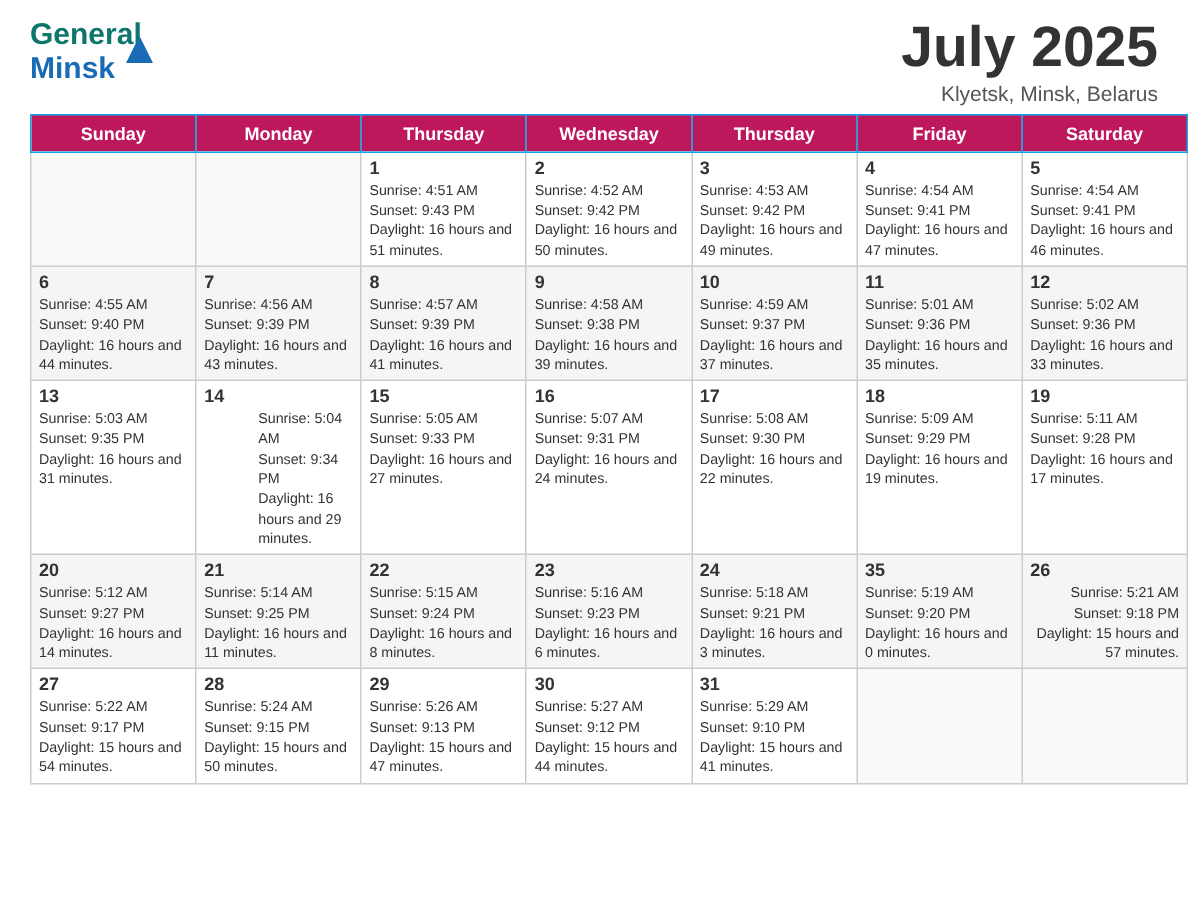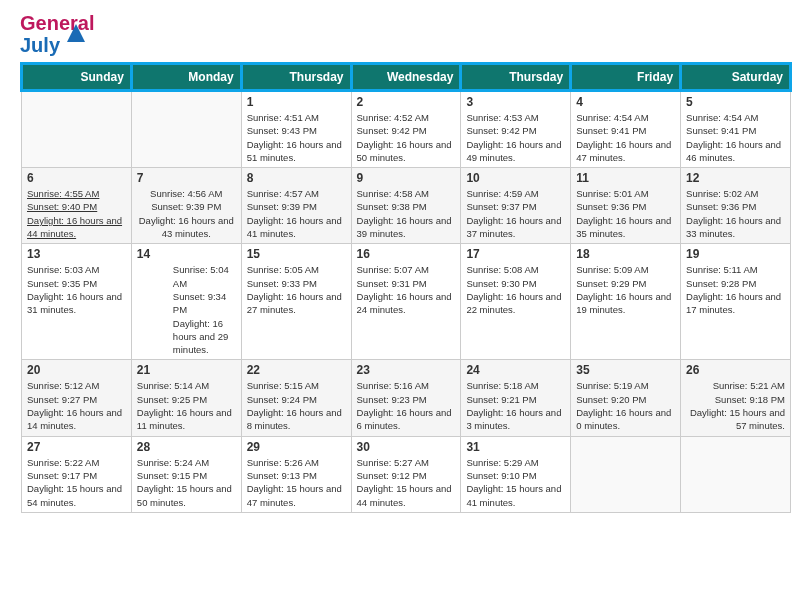--- a/index.html
+++ b/index.html
@@ -9,50 +9,54 @@
 
     .logo { display: flex; align-items: center; }
 
     .title-block { text-align: right; }
     .main-title { font-size: 38px; font-weight: bold; color: #333; line-height: 1.1; }
     .sub-title { font-size: 14px; color: #555; }
 
     .calendar { width: 100%; border-collapse: collapse; margin: 0 10px; }
     .calendar-wrap { padding: 0 10px; }
 
-    .day-header { background: #0f766e; color: #fff; font-size: 12px; font-weight: bold; text-align: right; padding: 5px 6px; border: 3px solid #0ea5e9; }
+    .day-header { background: #be185d; color: #fff; font-size: 12px; font-weight: bold; text-align: center; padding: 5px 6px; border: 1px solid #0ea5e9; }
 
     .cal-cell { border: 1px solid #ccc; vertical-align: top; padding: 3px 5px; width: calc(100%/7); font-size: 10px; color: #333; background: #fff; }
     .cal-cell.empty { background: #f9f9f9; }
     .cal-cell .day-num { font-size: 12px; font-weight: bold; margin-bottom: 2px; }
     .cal-cell .cell-info { font-size: 9.5px; line-height: 1.4; color: #333; }
 
     tr:nth-child(odd) td.cal-cell:not(.empty) { background: #fff; }
     tr:nth-child(even) td.cal-cell:not(.empty) { background: #f5f5f5; }
 
     .row-odd td.cal-cell { background: #fff; }
     .row-even td.cal-cell { background: #efefef; }
     .row-odd td.cal-cell.empty, .row-even td.cal-cell.empty { background: #f9f9f9; }
   </style>
 </head>
 <body>
 
 <div>
   <div class="header">
     <div class="logo">
       <div style="line-height:1.1;">
-        <span style="font-size:20px;font-weight:bold;color:#be185d;">General</span><br>
-        <span style="font-size:20px;font-weight:bold;color:#1a6bb5;">July</span>
+        <span style="font-size:20px;font-weight:bold;color:#0f766e;">General</span><br>
+        <span style="font-size:20px;font-weight:bold;color:#1a6bb5;">Minsk</span>
         <span style="display:inline-block;margin-left:3px;position:relative;top:-10px;">
           <svg width="18" height="18" viewBox="0 0 18 18">
               <polygon points="0,18 9,0 18,18" fill="#1a6bb5"></polygon>
             </svg>
         </span>
       </div>
     </div>
+    <div class="title-block">
+      <div class="main-title">July 2025</div>
+      <div class="sub-title">Klyetsk, Minsk, Belarus</div>
+    </div>
   </div>
 
   <div class="calendar-wrap">
     <table class="calendar">
       <thead>
         <tr>
 
         <th class="day-header">Sunday</th>
             <th class="day-header">Monday</th>
             <th class="day-header">Thursday</th>
@@ -93,27 +97,27 @@
             <td class="cal-cell">
               <div class="day-num">5</div>
               <div class="cell-info" style="white-space: pre-line;">Sunrise: 4:54 AM
 Sunset: 9:41 PM
 Daylight: 16 hours and 46 minutes.</div>
             </td>
           </tr>
           <tr class="row-even">
             <td class="cal-cell">
               <div class="day-num">6</div>
-              <div class="cell-info" style="white-space: pre-line; text-decoration: underline;">Sunrise: 4:55 AM
+              <div class="cell-info" style="white-space: pre-line;">Sunrise: 4:55 AM
 Sunset: 9:40 PM
 Daylight: 16 hours and 44 minutes.</div>
             </td>
             <td class="cal-cell">
               <div class="day-num">7</div>
-              <div class="cell-info" style="white-space: pre-line; text-align: center;">Sunrise: 4:56 AM
+              <div class="cell-info" style="white-space: pre-line;">Sunrise: 4:56 AM
 Sunset: 9:39 PM
 Daylight: 16 hours and 43 minutes.</div>
             </td>
             <td class="cal-cell">
               <div class="day-num">8</div>
               <div class="cell-info" style="white-space: pre-line;">Sunrise: 4:57 AM
 Sunset: 9:39 PM
 Daylight: 16 hours and 41 minutes.</div>
             </td>
             <td class="cal-cell">

